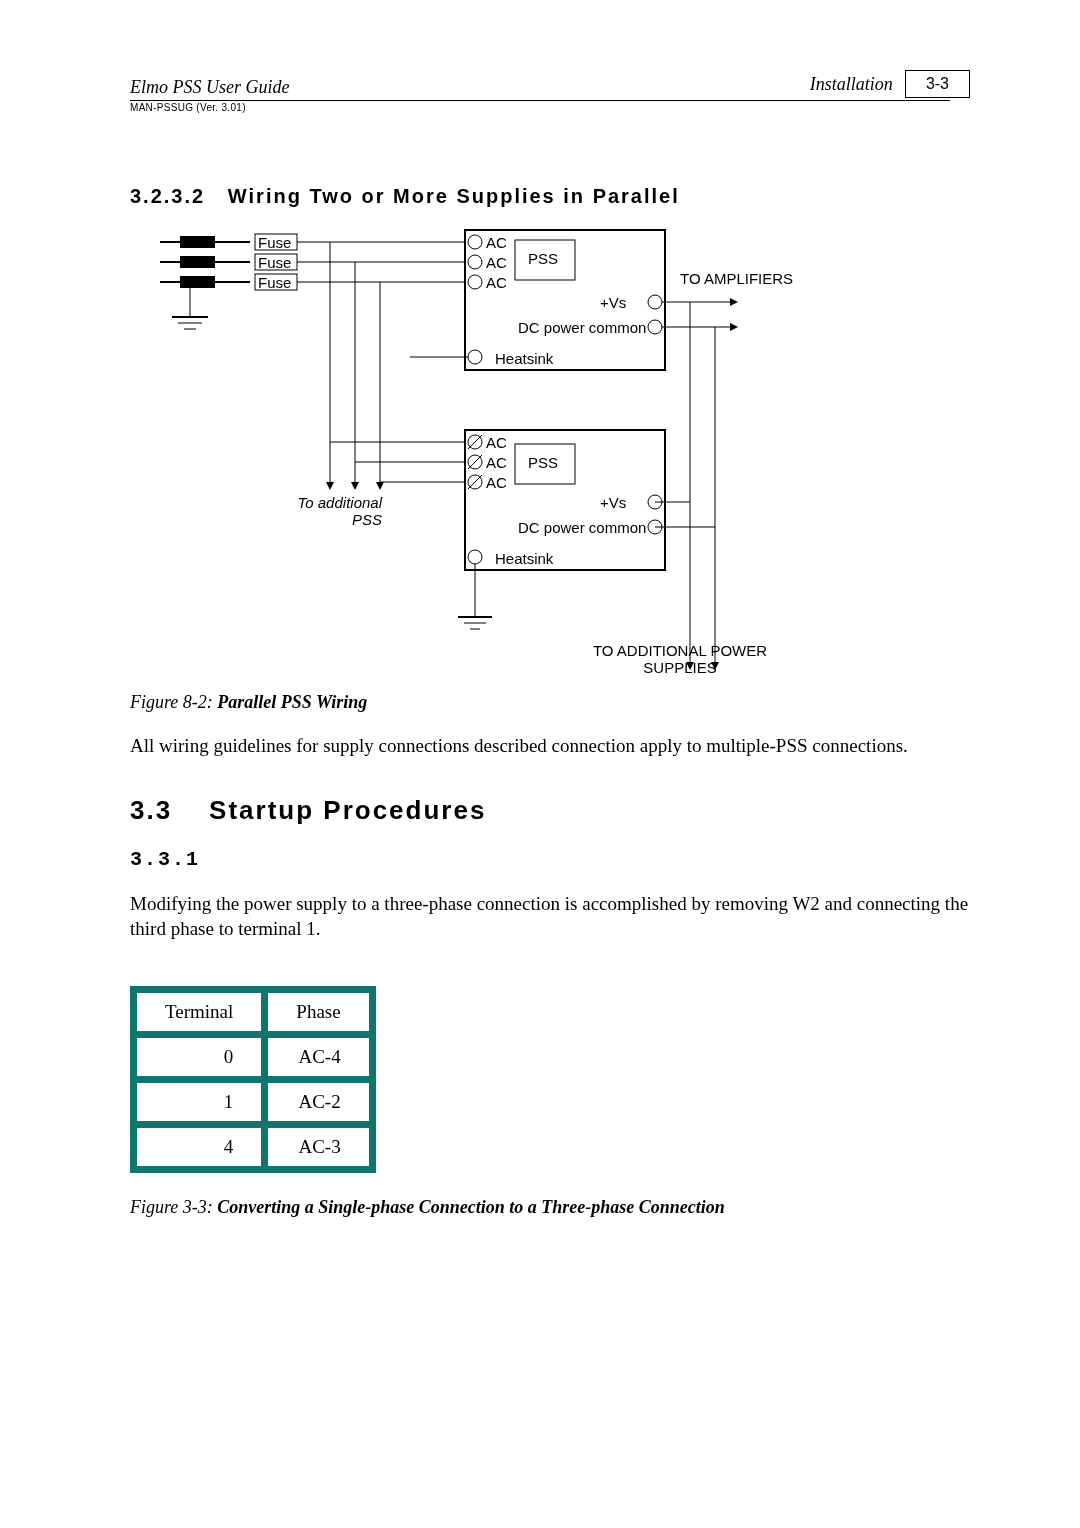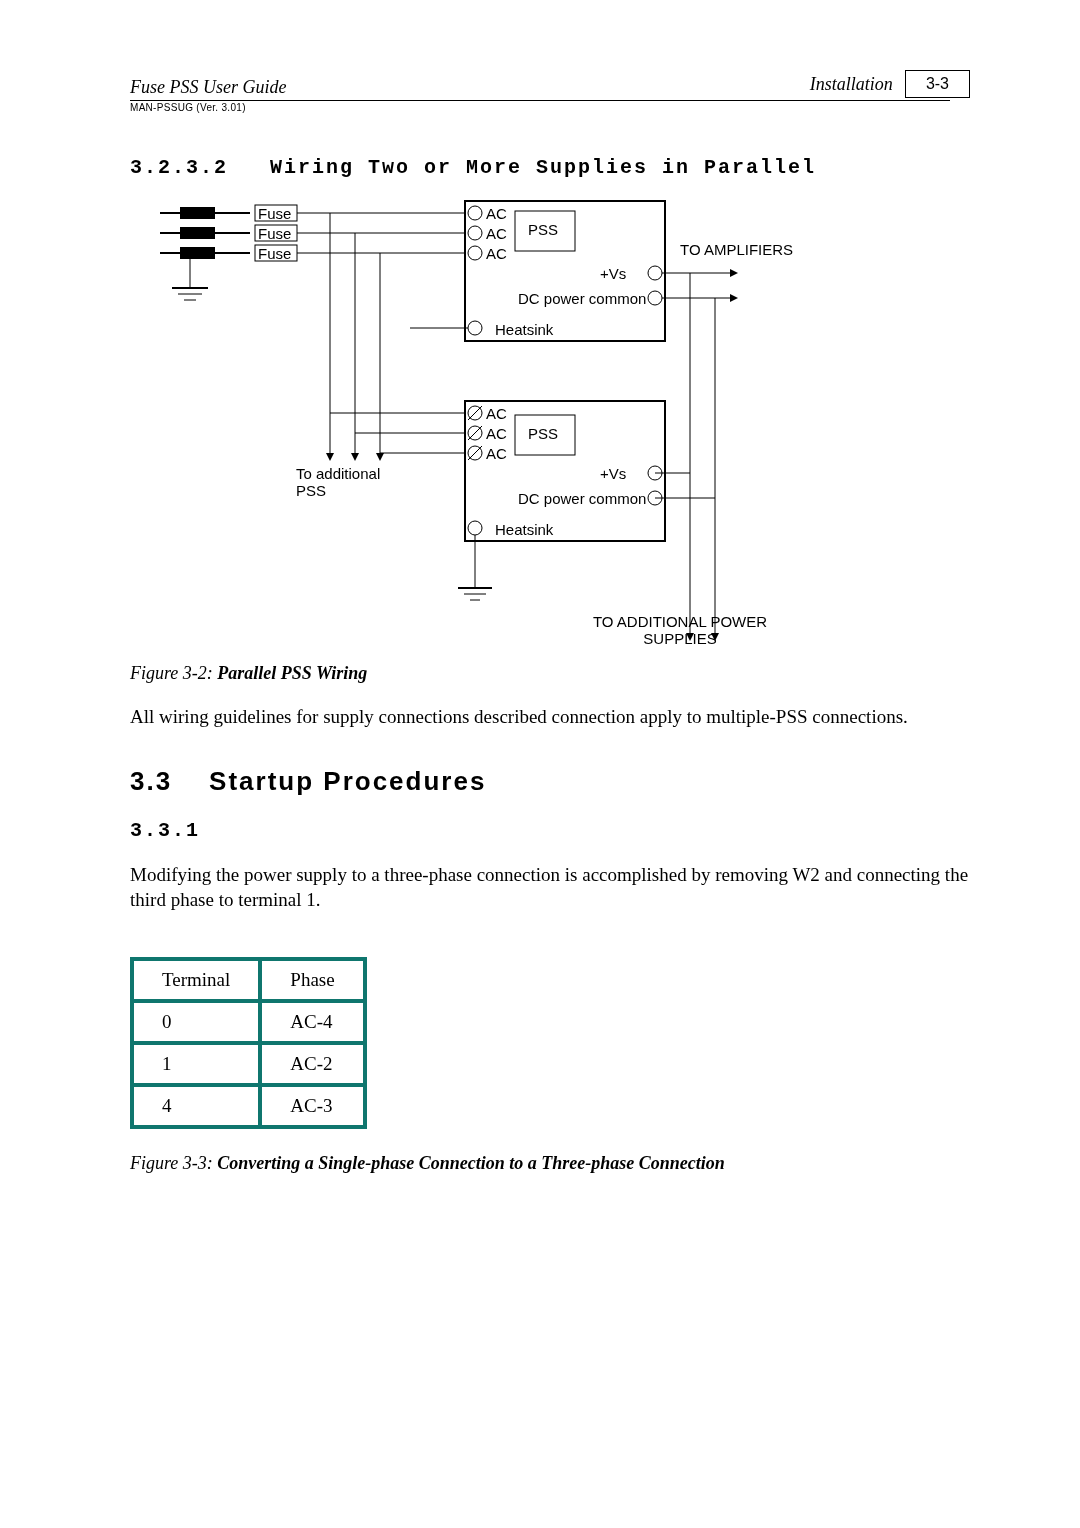--- a/index.html
+++ b/index.html
@@ -41,24 +41,24 @@
     margin: 2px 0 0 0;
     width: 820px;
   }
   .subheader {
     font-family: Arial, sans-serif;
     font-size: 10px;
     margin-top: 1px;
     letter-spacing: 0.3px;
   }
   .section-heading {
-    font-family: Liberation Mono, monospace;
+    font-family: Liberation Sans, sans-serif;
     font-weight: bold;
     letter-spacing: 2px;
-    margin-top: 43px;
+    margin-top: 72px;
     font-size: 20px;
   }
   .section-heading-main {
     font-family: Arial, sans-serif;
     font-weight: bold;
     letter-spacing: 2px;
     font-size: 26px;
     margin-top: 36px;
   }
   .section-sub {
@@ -110,33 +110,33 @@
     height: 190px;
     position: relative;
   }
   .terminal-table {
     border-collapse: collapse;
     font-family: Georgia, serif;
     font-size: 19px;
     margin-top: 22px;
   }
   .terminal-table th, .terminal-table td {
-    border: 4px solid #0f766e;
+    border: 7px solid #0f766e;
     padding: 8px 28px;
-    text-align: left;
+    text-align: right;
   }
   .terminal-table th {font-weight: normal;}
 </style>
 </head>
 <body>
 
 <div class="page">
 
   <div class="header">
-    <span>Fuse PSS User Guide</span>
+    <span>Elmo PSS User Guide</span>
     <div class="header-right">
       <span>Installation</span>
       <span class="page-number">3-3</span>
     </div>
   </div>
   <hr class="header-divider">
   <div class="subheader">MAN-PSSUG (Ver. 3.01)</div>
 
   <div class="section-heading">
     <span>3.2.3.2</span>&nbsp;&nbsp;
@@ -231,25 +231,25 @@
       <span class="dlabel" style="left:440px;top:72px;">+Vs</span>
       <span class="dlabel" style="left:358px;top:97px;">DC power common</span>
       <span class="dlabel" style="left:335px;top:128px;">Heatsink</span>
       <span class="dlabel" style="left:326px;top:212px;">AC</span>
       <span class="dlabel" style="left:326px;top:232px;">AC</span>
       <span class="dlabel" style="left:326px;top:252px;">AC</span>
       <span class="dlabel" style="left:368px;top:232px;">PSS</span>
       <span class="dlabel" style="left:440px;top:272px;">+Vs</span>
       <span class="dlabel" style="left:358px;top:297px;">DC power common</span>
       <span class="dlabel" style="left:335px;top:328px;">Heatsink</span>
-      <span class="dlabel" style="left:136px;top:272px;width:110px;text-align:left;">To additional PSS</span>
+      <span class="dlabel" style="left:112px;top:272px;width:110px;text-align:right;font-style:italic;">To additional PSS</span>
       <span class="dlabel" style="left:430px;top:420px;width:180px;text-align:center;">TO ADDITIONAL POWER SUPPLIES</span>
     </div>
     <div class="figure-caption">
-      <span>Figure 3-2: </span><b>Parallel PSS Wiring</b>
+      <span>Figure 8-2: </span><b>Parallel PSS Wiring</b>
     </div>
   </div>
 
   <p class="body-text">All wiring guidelines for supply connections described connection apply to multiple-PSS connections.</p>
 
   <div class="section-heading-main">
     <span>3.3</span>&nbsp;&nbsp;&nbsp;
     <span>Startup Procedures</span>
   </div>
 

